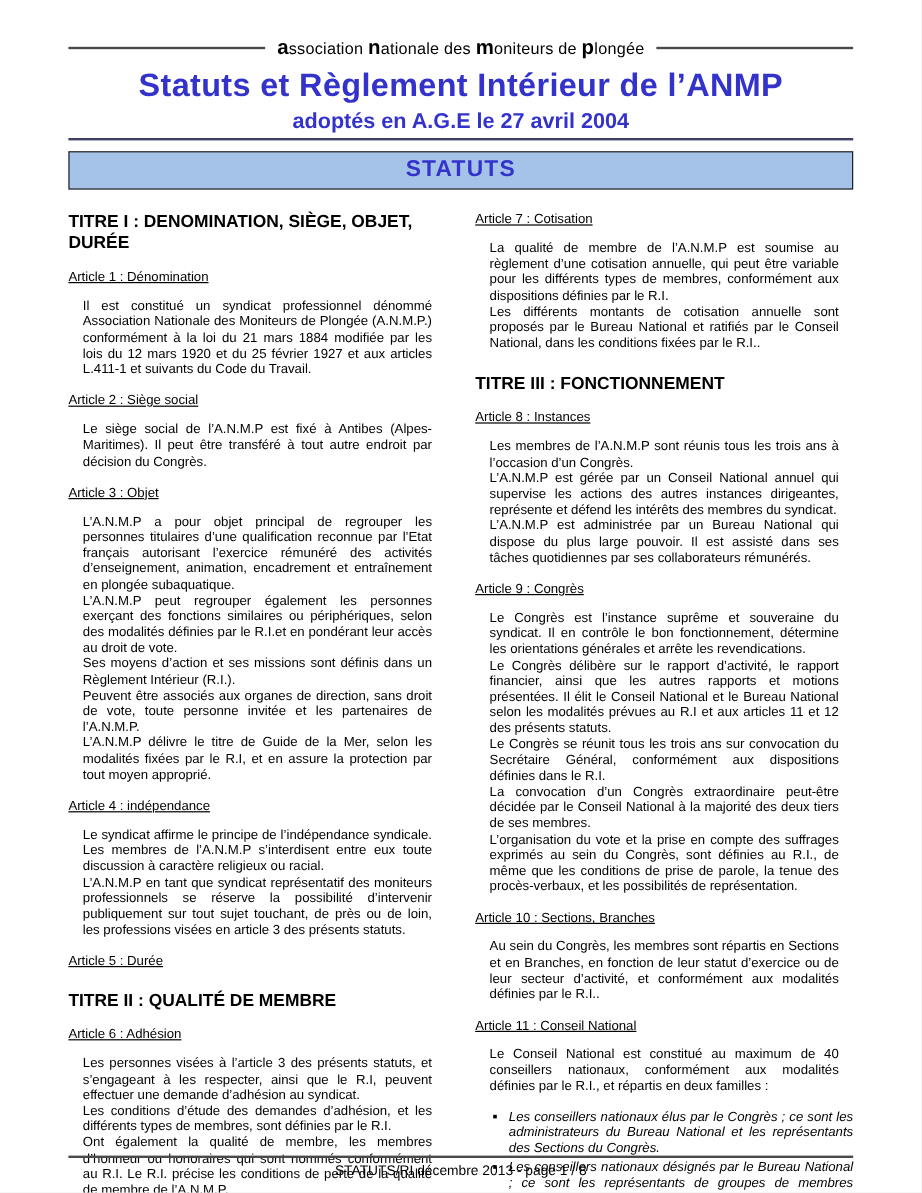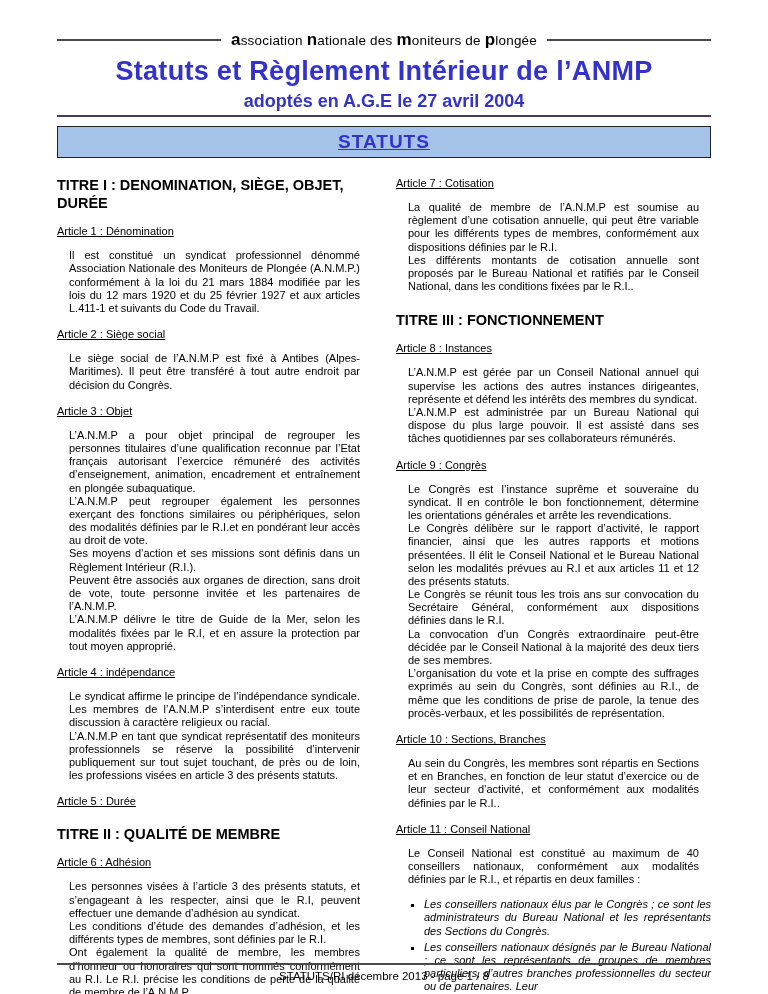--- a/index.html
+++ b/index.html
@@ -14,21 +14,21 @@
   .org-line { display:flex; align-items:center; gap:10px; }
   .hrule { flex:1; height:0; border-top:2px solid #4a4a4a; }
   .org-title { font-size:13.5px; white-space:nowrap; letter-spacing:0.2px;text-align:right; }
   .org-lead { font-weight:bold; font-size:17px; }
   .main-title { text-align:center; color:var(--accent); font-weight:bold; font-size:27px; margin-top:6px; letter-spacing:0.3px; }
   .subtitle-wrap { border-bottom:2px solid #3f3f66; padding-bottom:3px; }
   .subtitle { text-align:center; color:var(--accent); font-weight:bold; font-size:18px; margin-top:4px; }
   
   .banner { margin-top:9px; border:1px solid #222; background:var(--banner-bg); height:32px;
             display:flex; align-items:center; justify-content:center; }
-  .banner-label { color:var(--accent); font-weight:bold; font-size:19px; letter-spacing:1px;text-decoration:underline; }
+  .banner-label { color:var(--accent); font-weight:bold; font-size:19px; letter-spacing:1px; }
   
   .columns { display:flex; gap:24px; margin-top:16px; }
   .col { flex:1; min-width:0; }
   .titre { font-weight:bold; font-size:14.5px; line-height:1.25; margin:18px 0 6px; }
   .col > .titre:first-child { margin-top:2px; }
   .article { font-weight:normal; font-size:11px; text-decoration:underline; margin:13px 0 6px; }
   .col > .article:first-child { margin-top:3px; }
   .para { margin:12px; }
   .para-line { font-size:11px; line-height:1.2; text-align:justify; }
   ul.blist { margin:2px 0 0; padding-left:28px; }
@@ -94,20 +94,21 @@
       </div>
     <div class="col">
         <div class="article">Article 7 : Cotisation</div>
         <div class="para">
           <div class="para-line">La qualité de membre de l’A.N.M.P est soumise au règlement d’une cotisation annuelle, qui peut être variable pour les différents types de membres, conformément aux dispositions définies par le R.I.</div>
           <div class="para-line">Les différents montants de cotisation annuelle sont proposés par le Bureau National et ratifiés par le Conseil National, dans les conditions fixées par le R.I..</div>
         </div>
         <div class="titre">TITRE III : FONCTIONNEMENT</div>
         <div class="article">Article 8 : Instances</div>
         <div class="para">
+          <div class="para-line">Les membres de l’A.N.M.P sont réunis tous les trois ans à l’occasion d’un Congrès.</div>
           <div class="para-line">L’A.N.M.P est gérée par un Conseil National annuel qui supervise les actions des autres instances dirigeantes, représente et défend les intérêts des membres du syndicat.</div>
           <div class="para-line">L’A.N.M.P est administrée par un Bureau National qui dispose du plus large pouvoir. Il est assisté dans ses tâches quotidiennes par ses collaborateurs rémunérés.</div>
         </div>
         <div class="article">Article 9 : Congrès</div>
         <div class="para">
           <div class="para-line">Le Congrès est l’instance suprême et souveraine du syndicat. Il en contrôle le bon fonctionnement, détermine les orientations générales et arrête les revendications.</div>
           <div class="para-line">Le Congrès délibère sur le rapport d’activité, le rapport financier, ainsi que les autres rapports et motions présentées. Il élit le Conseil National et le Bureau National selon les modalités prévues au R.I et aux articles 11 et 12 des présents statuts.</div>
           <div class="para-line">Le Congrès se réunit tous les trois ans sur convocation du Secrétaire Général, conformément aux dispositions définies dans le R.I.</div>
           <div class="para-line">La convocation d’un Congrès extraordinaire peut-être décidée par le Conseil National à la majorité des deux tiers de ses membres.</div>
           <div class="para-line">L’organisation du vote et la prise en compte des suffrages exprimés au sein du Congrès, sont définies au R.I., de même que les conditions de prise de parole, la tenue des procès-verbaux, et les possibilités de représentation.</div>

